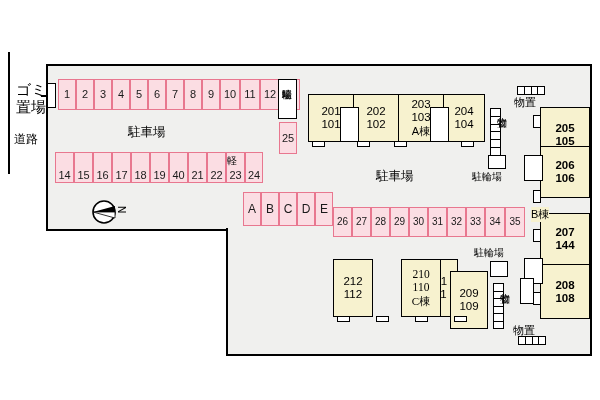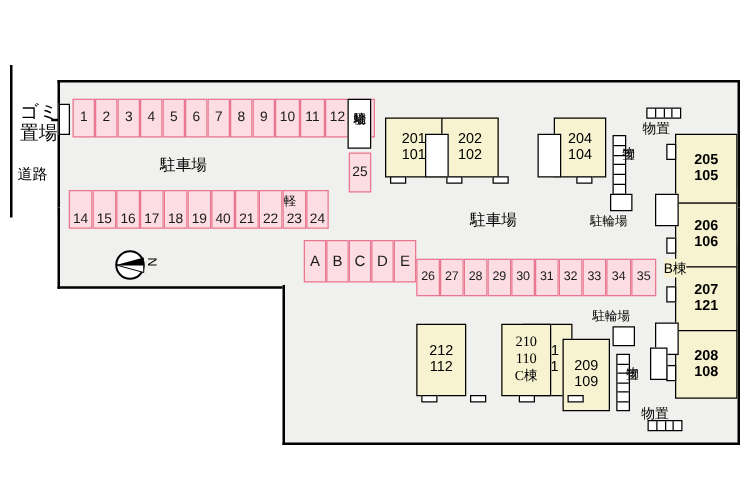--- a/index.html
+++ b/index.html
@@ -148,20 +148,25 @@
 
   <div class="abs" style="left:308px;top:94px;width:177px;height:48px;">
     <div class="abs unit" style="left:0px;top:0px;width:46px;height:48px;">
       <span>201</span>
       <span class="u2">101</span>
     </div>
     <div class="abs unit" style="left:45px;top:0px;width:46px;height:48px;">
       <span>202</span>
       <span class="u2">102</span>
     </div>
+    <div class="abs unit" style="left:90px;top:0px;width:46px;height:48px;">
+      <span>203</span>
+      <span class="u2">103</span>
+      <span class="bldg-tag">A棟</span>
+    </div>
     <div class="abs unit" style="left:135px;top:0px;width:42px;height:48px;">
       <span>204</span>
       <span class="u2">104</span>
     </div>
 
     <div class="abs stair" style="left:32px;top:13px;width:19px;height:35px;"></div>
     <div class="abs stair" style="left:122px;top:13px;width:19px;height:35px;"></div>
   </div>
 
   <div class="abs porch" style="left:312px;top:141px;width:13px;height:6px;"></div>
@@ -188,27 +193,27 @@
       <i></i>
       <i></i>
   </div>
   <div class="lbl" style="left:514px;top:95px;font-size:11px;">物置</div>
 
   <div class="abs" style="left:540px;top:107px;width:50px;height:212px;font-weight:bold;">
     <div class="abs unit" style="left:0px;top:0px;width:50px;height:56px;">
       <span>205</span>
       <span class="u2">105</span>
     </div>
-    <div class="abs unit" style="left:0px;top:55px;width:50px;height:52px;">
+    <div class="abs unit" style="left:0px;top:39px;width:50px;height:52px;">
       <span>206</span>
       <span class="u2">106</span>
     </div>
     <div class="abs unit" style="left:0px;top:106px;width:50px;height:52px;">
       <span>207</span>
-      <span class="u2">121</span>
+      <span class="u2">144</span>
     </div>
     <div class="abs unit" style="left:0px;top:157px;width:50px;height:55px;">
       <span>208</span>
       <span class="u2">108</span>
     </div>
   </div>
 
   <div class="lbl" style="left:531px;top:207px;font-size:11px;background:#f7f2cf;">B棟</div>
 
   <div class="abs stair" style="left:524px;top:155px;width:19px;height:26px;"></div>

